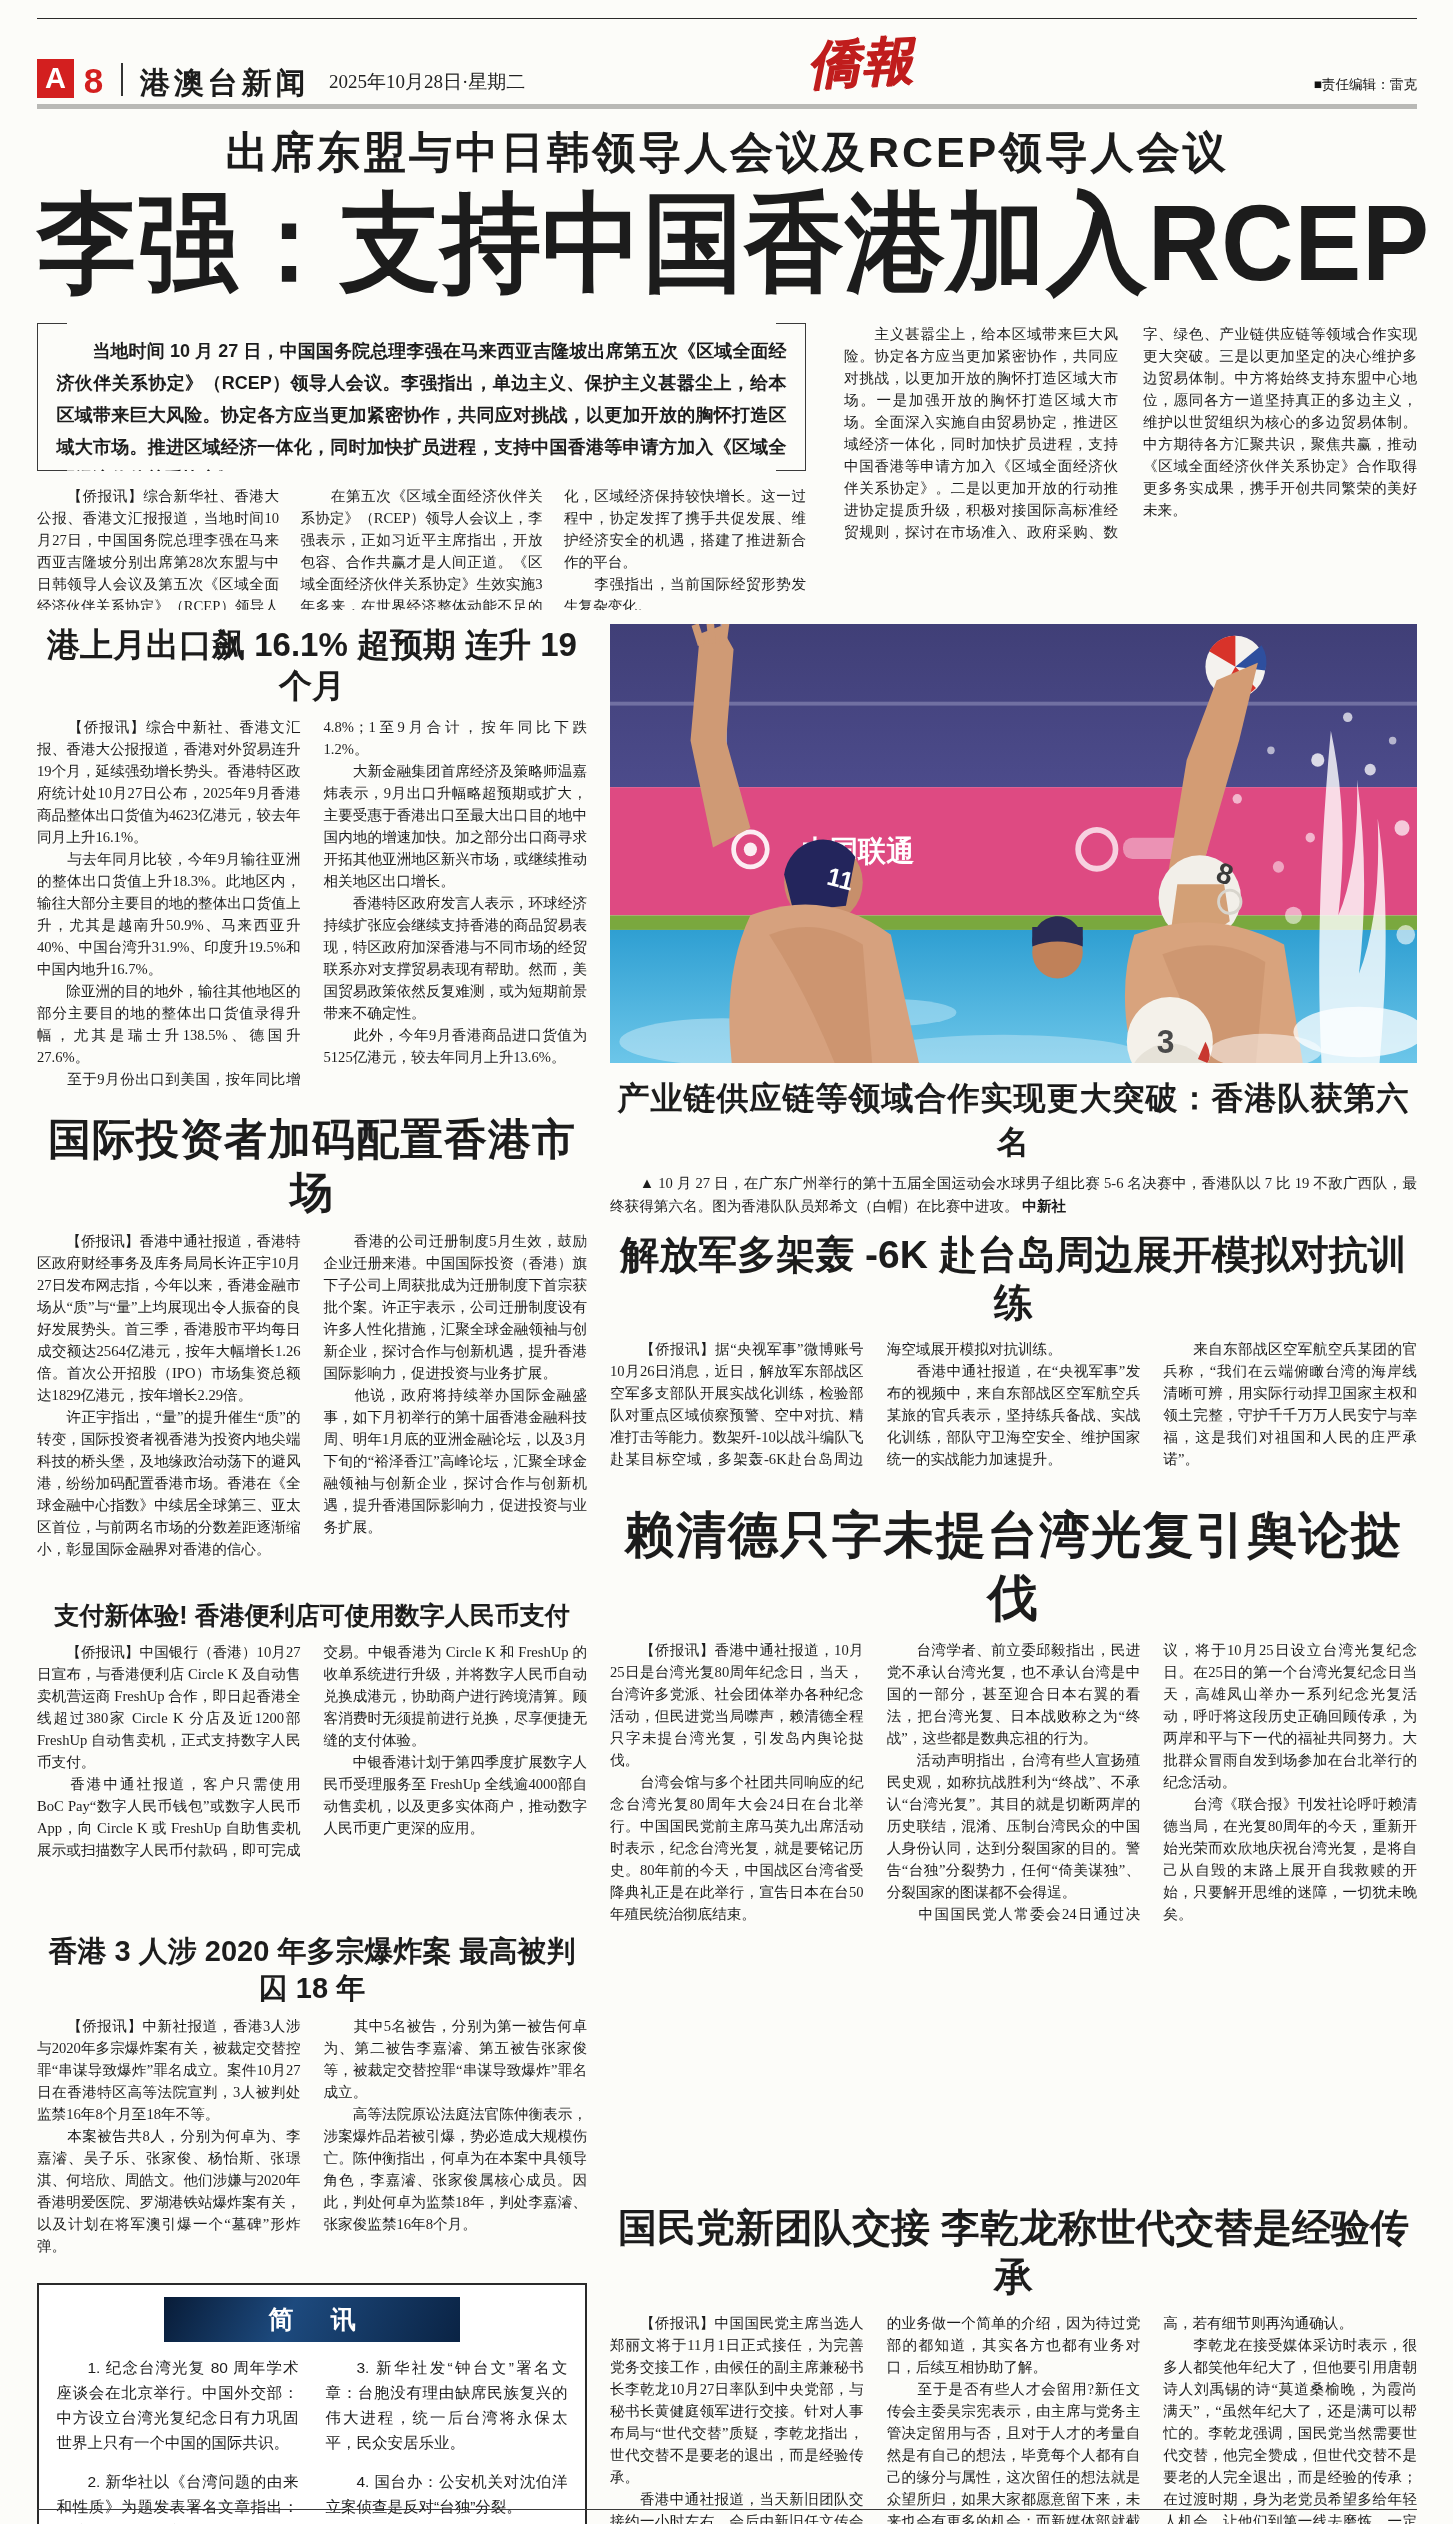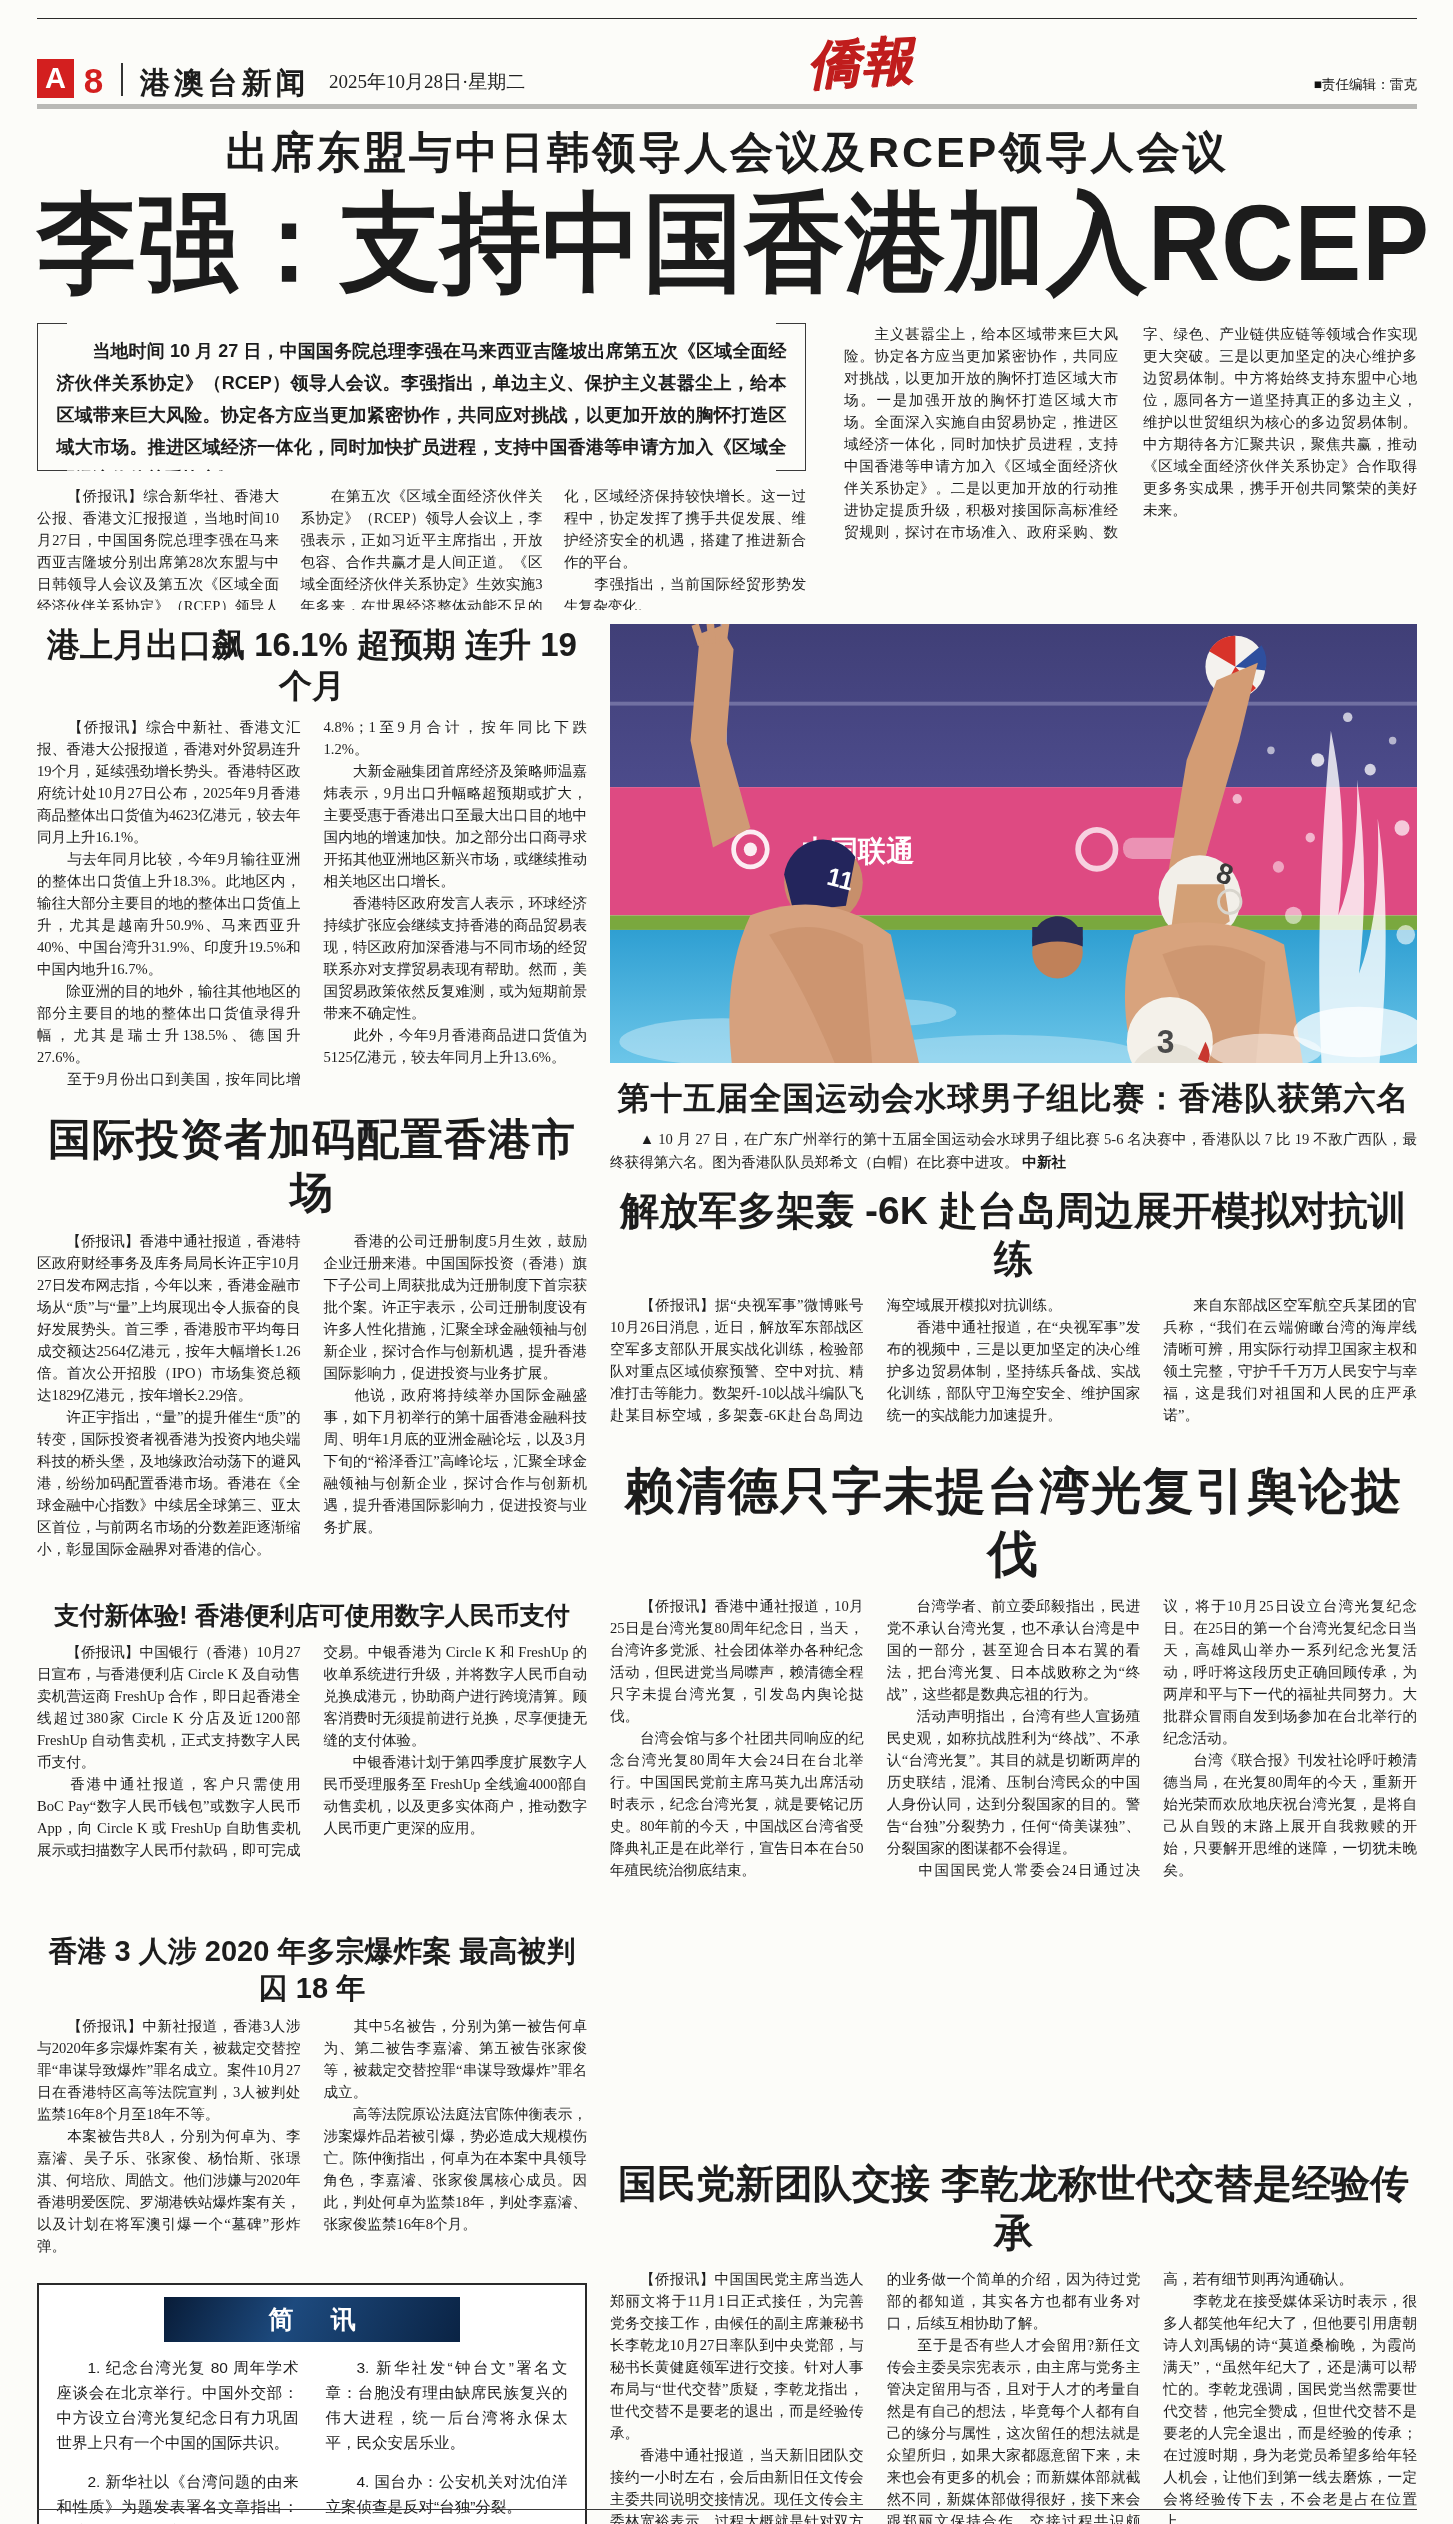--- a/index.html
+++ b/index.html
@@ -230,30 +230,30 @@
               <circle cx="730" cy="300" r="9" opacity="0.55"></circle>
                 <circle cx="850" cy="320" r="10" opacity="0.6"></circle>
               <ellipse cx="800" cy="420" rx="70" ry="26" opacity="0.75"></ellipse>
               <ellipse cx="700" cy="440" rx="60" ry="18" opacity="0.5"></ellipse>
               <circle cx="670" cy="180" r="5" opacity="0.6"></circle>
                 <circle cx="706" cy="130" r="4" opacity="0.6"></circle>
               <circle cx="714" cy="250" r="6" opacity="0.5"></circle>
             </g>
           </svg>
         </div>
-        <div class="photo-caption-title">第十五届全国运动会水球男子组比赛：香港队获第六名</div>
+        <div class="photo-caption-title">产业链供应链等领域合作实现更大突破：香港队获第六名</div>
         <div class="photo-caption">
           <span>　　▲ 10 月 27 日，在广东广州举行的第十五届全国运动会水球男子组比赛 5-6 名决赛中，香港队以 7 比 19 不敌广西队，最终获得第六名。图为香港队队员郑希文（白帽）在比赛中进攻。</span>
           <span class="photo-credit">中新社</span>
         </div>
 
         <div class="art" style="margin-top:13.6px;">
           <div class="art-head h-pla">解放军多架轰 -6K 赴台岛周边展开模拟对抗训练</div>
           <div class="art-body cols3 bodytext b-pla">　　【侨报讯】据“央视军事”微博账号10月26日消息，近日，解放军东部战区空军多支部队开展实战化训练，检验部队对重点区域侦察预警、空中对抗、精准打击等能力。数架歼-10以战斗编队飞赴某目标空域，多架轰-6K赴台岛周边海空域展开模拟对抗训练。
-　　香港中通社报道，在“央视军事”发布的视频中，三是以更加坚定的决心维护多边贸易体制，坚持练兵备战、实战化训练，部队守卫海空安全、维护国家统一的实战能力加速提升。
+　　香港中通社报道，在“央视军事”发布的视频中，来自东部战区空军航空兵某旅的官兵表示，坚持练兵备战、实战化训练，部队守卫海空安全、维护国家统一的实战能力加速提升。
 　　来自东部战区空军航空兵某团的官兵称，“我们在云端俯瞰台湾的海岸线清晰可辨，用实际行动捍卫国家主权和领土完整，守护千千万万人民安宁与幸福，这是我们对祖国和人民的庄严承诺”。</div>
         </div>
 
         <div class="art">
           <div class="art-head h-lai">赖清德只字未提台湾光复引舆论挞伐</div>
           <div class="art-body cols3 bodytext b-lai">　　【侨报讯】香港中通社报道，10月25日是台湾光复80周年纪念日，当天，台湾许多党派、社会团体举办各种纪念活动，但民进党当局噤声，赖清德全程只字未提台湾光复，引发岛内舆论挞伐。
 　　台湾会馆与多个社团共同响应的纪念台湾光复80周年大会24日在台北举行。中国国民党前主席马英九出席活动时表示，纪念台湾光复，就是要铭记历史。80年前的今天，中国战区台湾省受降典礼正是在此举行，宣告日本在台50年殖民统治彻底结束。
 　　台湾学者、前立委邱毅指出，民进党不承认台湾光复，也不承认台湾是中国的一部分，甚至迎合日本右翼的看法，把台湾光复、日本战败称之为“终战”，这些都是数典忘祖的行为。
 　　活动声明指出，台湾有些人宣扬殖民史观，如称抗战胜利为“终战”、不承认“台湾光复”。其目的就是切断两岸的历史联结，混淆、压制台湾民众的中国人身份认同，达到分裂国家的目的。警告“台独”分裂势力，任何“倚美谋独”、分裂国家的图谋都不会得逞。
 　　中国国民党人常委会24日通过决议，将于10月25日设立台湾光复纪念日。在25日的第一个台湾光复纪念日当天，高雄凤山举办一系列纪念光复活动，呼吁将这段历史正确回顾传承，为两岸和平与下一代的福祉共同努力。大批群众冒雨自发到场参加在台北举行的纪念活动。

